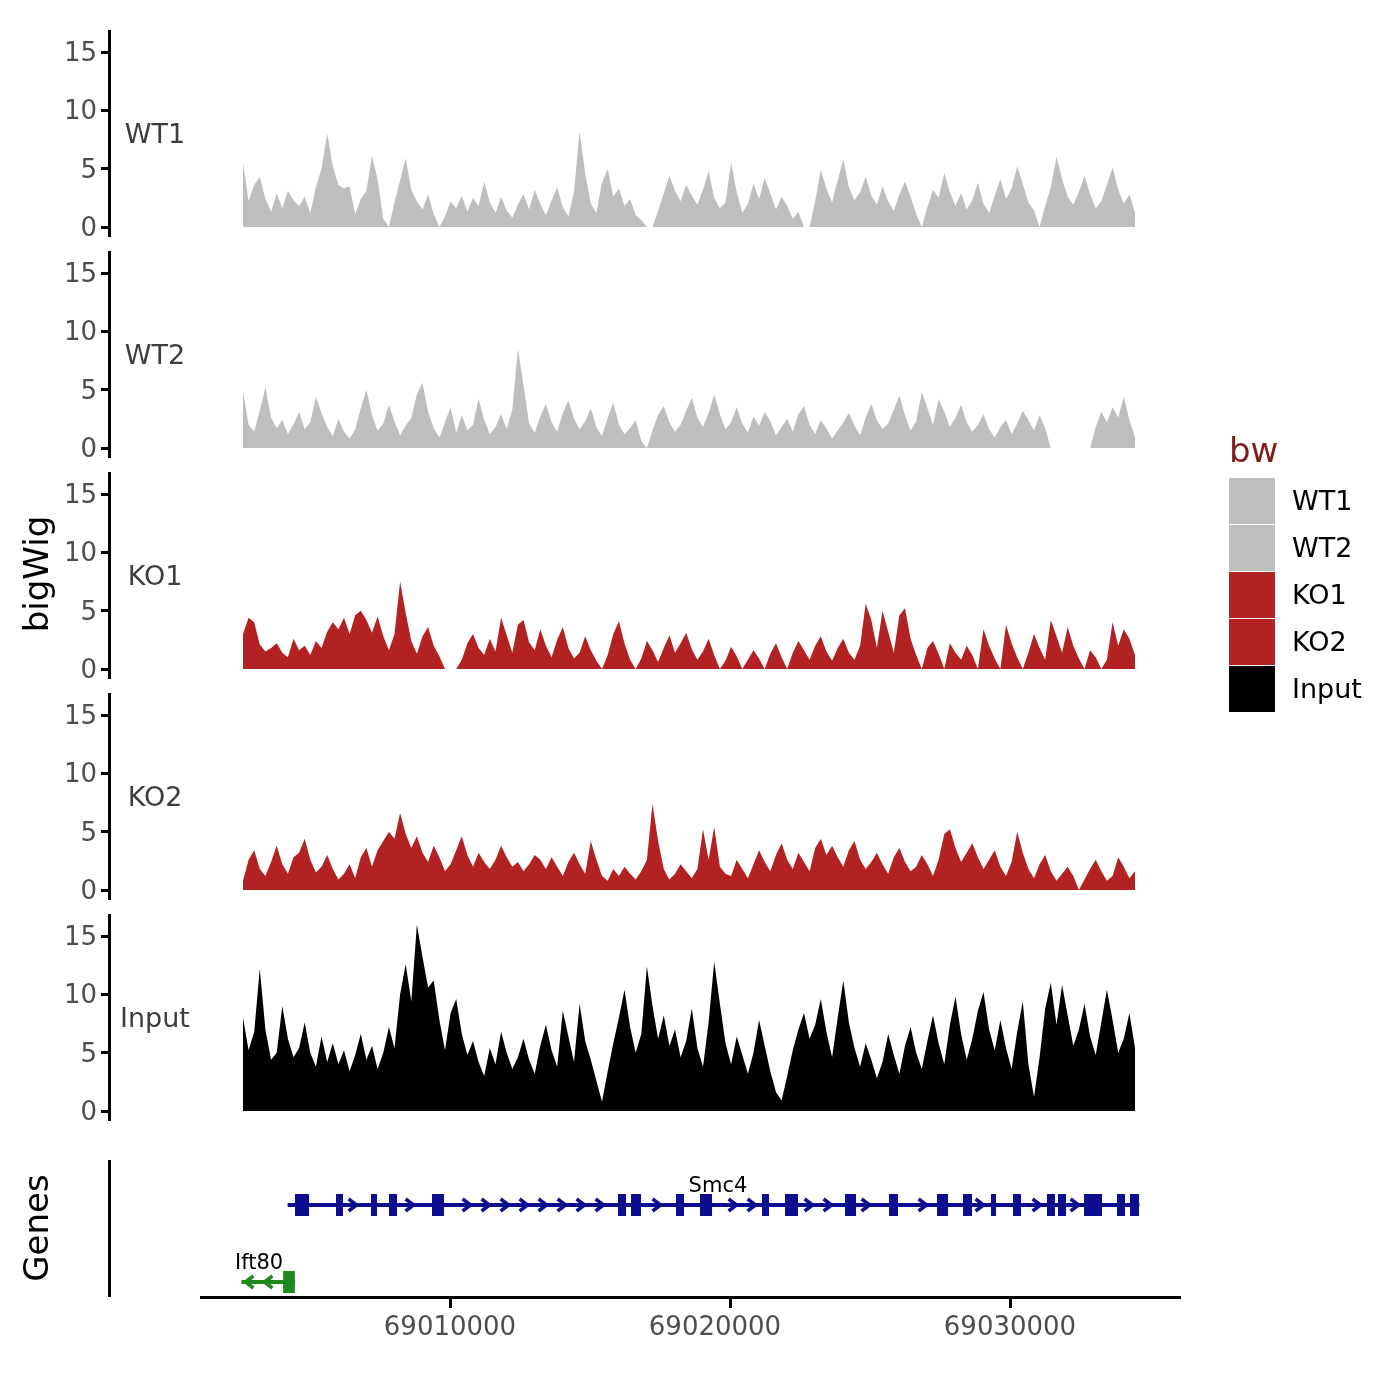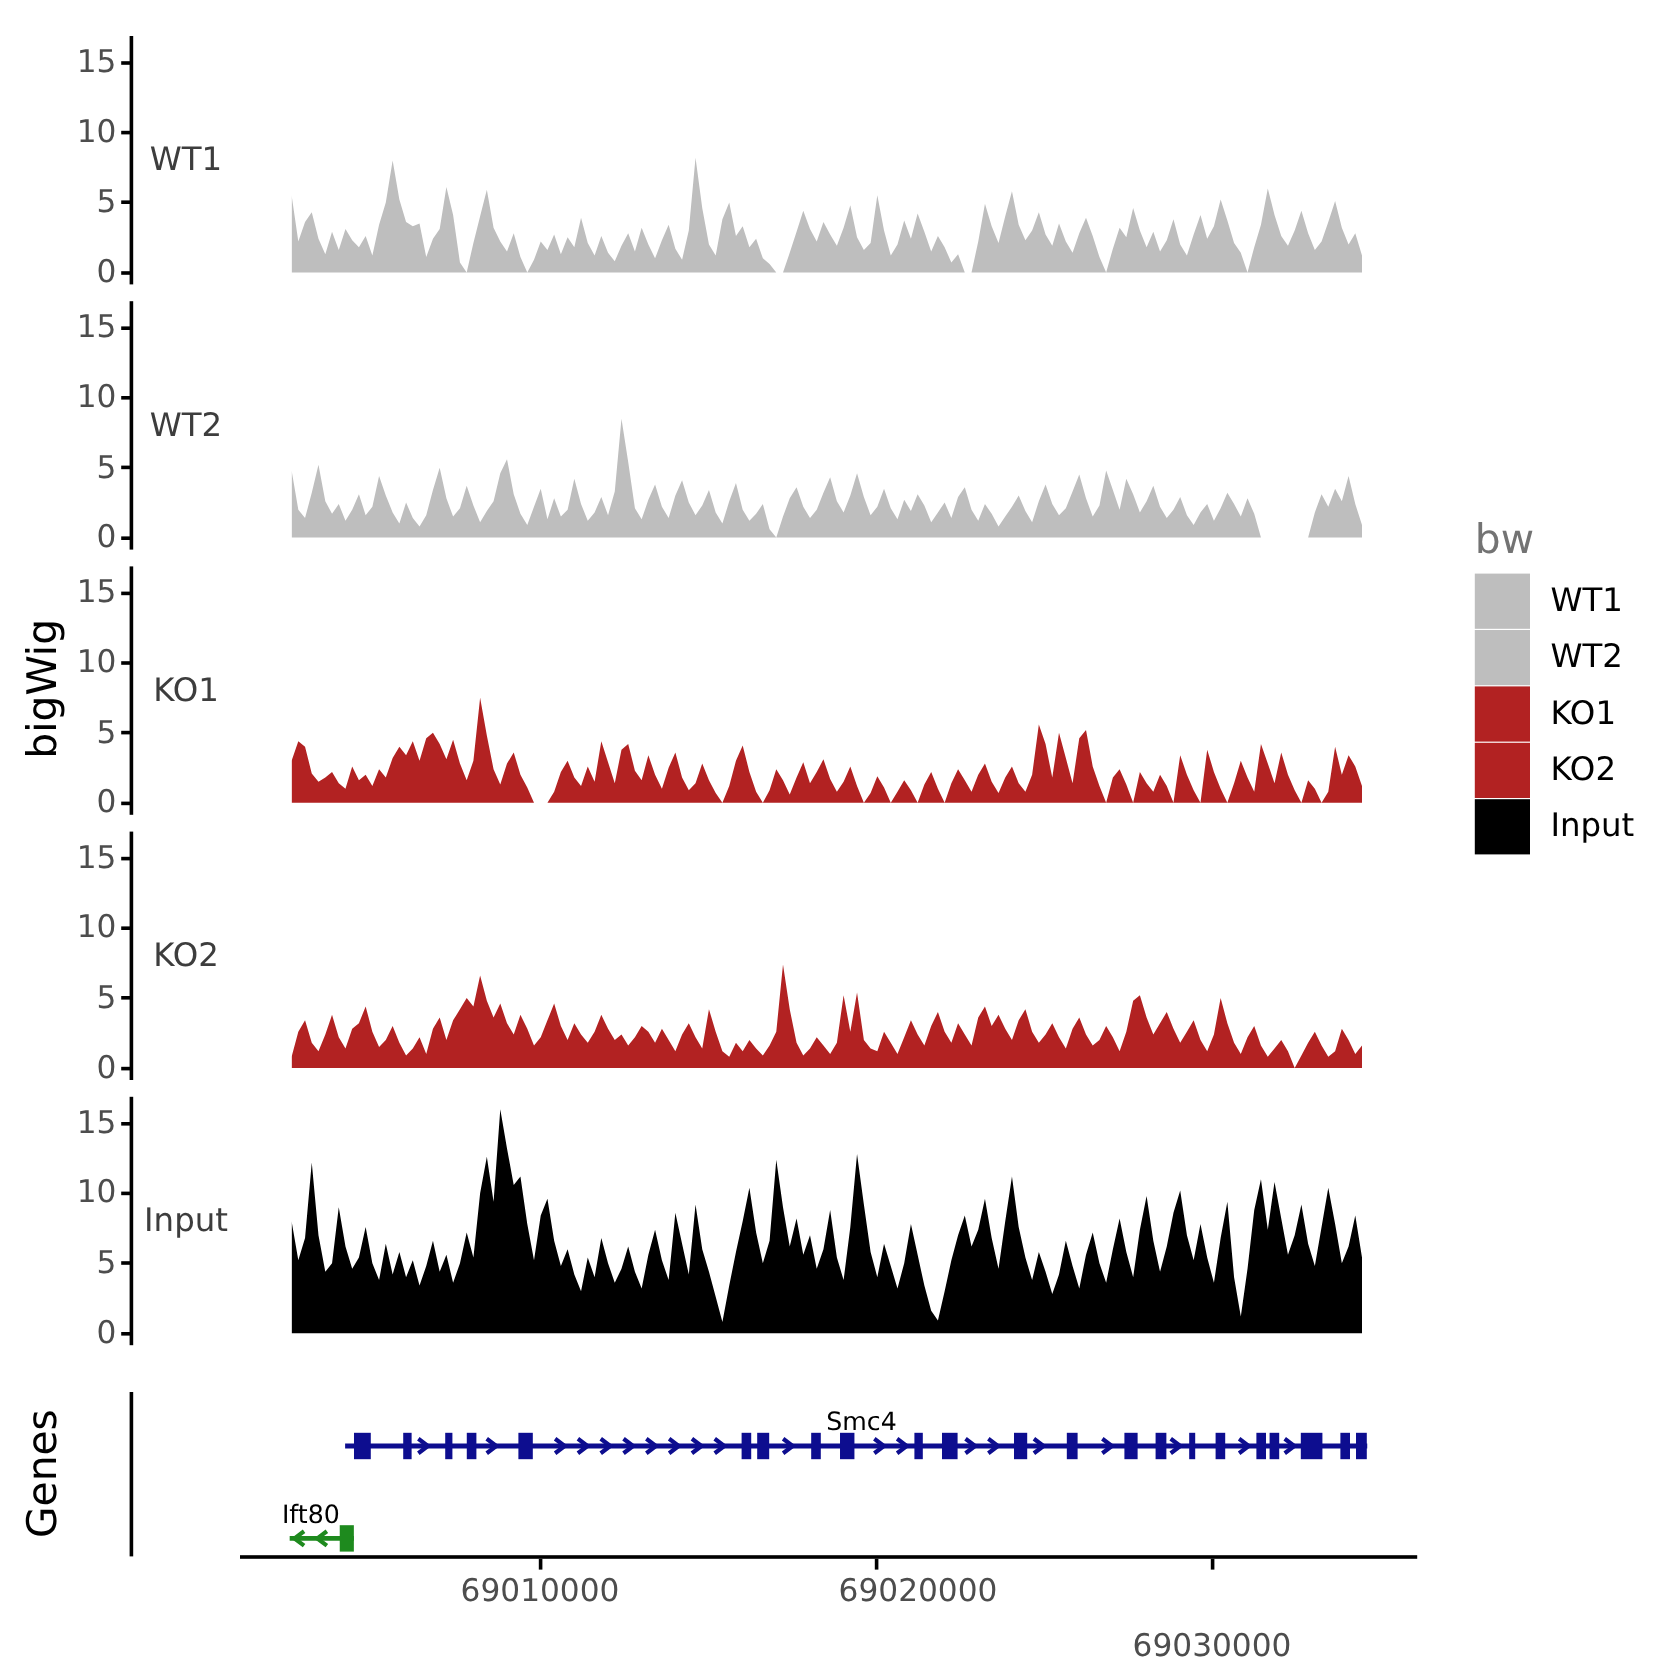--- a/index.html
+++ b/index.html
@@ -30,21 +30,21 @@
   .xtick { position:absolute; top:1299px; width:3px; height:9px; background:#000; }
   .xtick-label {
     position:absolute; top:1310px; width:200px; height:32px; line-height:32px;
     text-align:center; font-size:26px; color:#4d4d4d;
   }
   .xaxis-title {
     position:absolute; left:200px; top:1346px; width:981px; height:44px; line-height:44px;
     text-align:center; font-size:34px; color:#000;
   }
   #legend { position:absolute; left:1229px; top:428px; width:170px; }
-  #legend-title { font-size:34px; color:#737373; height:44px; line-height:44px; margin-bottom:6px; }
+  #legend-title { font-size:34px; color:#7f1d1d; height:44px; line-height:44px; margin-bottom:6px; }
   .legend-entry { display:flex; align-items:center; margin-bottom:1px; height:46px; }
   .legend-swatch { width:46px; height:46px; flex:0 0 46px; }
   .legend-label { margin-left:17px; font-size:27px; color:#000; line-height:46px; }
 </style>
 </head>
 <body>
 
 <div id="app">
 
   <div class="vtitle" style="left:-164px; top:550px;">bigWig</div>
@@ -184,23 +184,23 @@
         <rect x="173.12" y="113" width="11.76" height="22" fill="#1E8A1E"></rect>
         <text x="149.03999999999996" y="111" text-anchor="middle" font-size="21" fill="#000">Ift80</text>
       </g>
     </svg>
 
   <div class="xaxis-line"></div>
   <div id="xticks">
       <div class="xtick" style="left: 448.5px;"></div>
       <div class="xtick-label" style="left: 350px;">69010000</div>
       <div class="xtick" style="left: 728.5px;"></div>
-      <div class="xtick-label" style="left: 665px;">69020000</div>
+      <div class="xtick-label" style="left: 615px;">69020000</div>
       <div class="xtick" style="left: 1008.5px;"></div>
-      <div class="xtick-label" style="left: 910px; margin-top: 46px;">69030000</div>
+      <div class="xtick-label" style="left: 910px;">69030000</div>
     </div>
 
   <div id="legend">
     <div id="legend-title">bw</div>
     <div id="legend-entries">
         <div class="legend-entry">
           <div class="legend-swatch" style="background: rgb(190, 190, 190);"></div>
           <div class="legend-label">WT1</div>
         </div>
         <div class="legend-entry">

